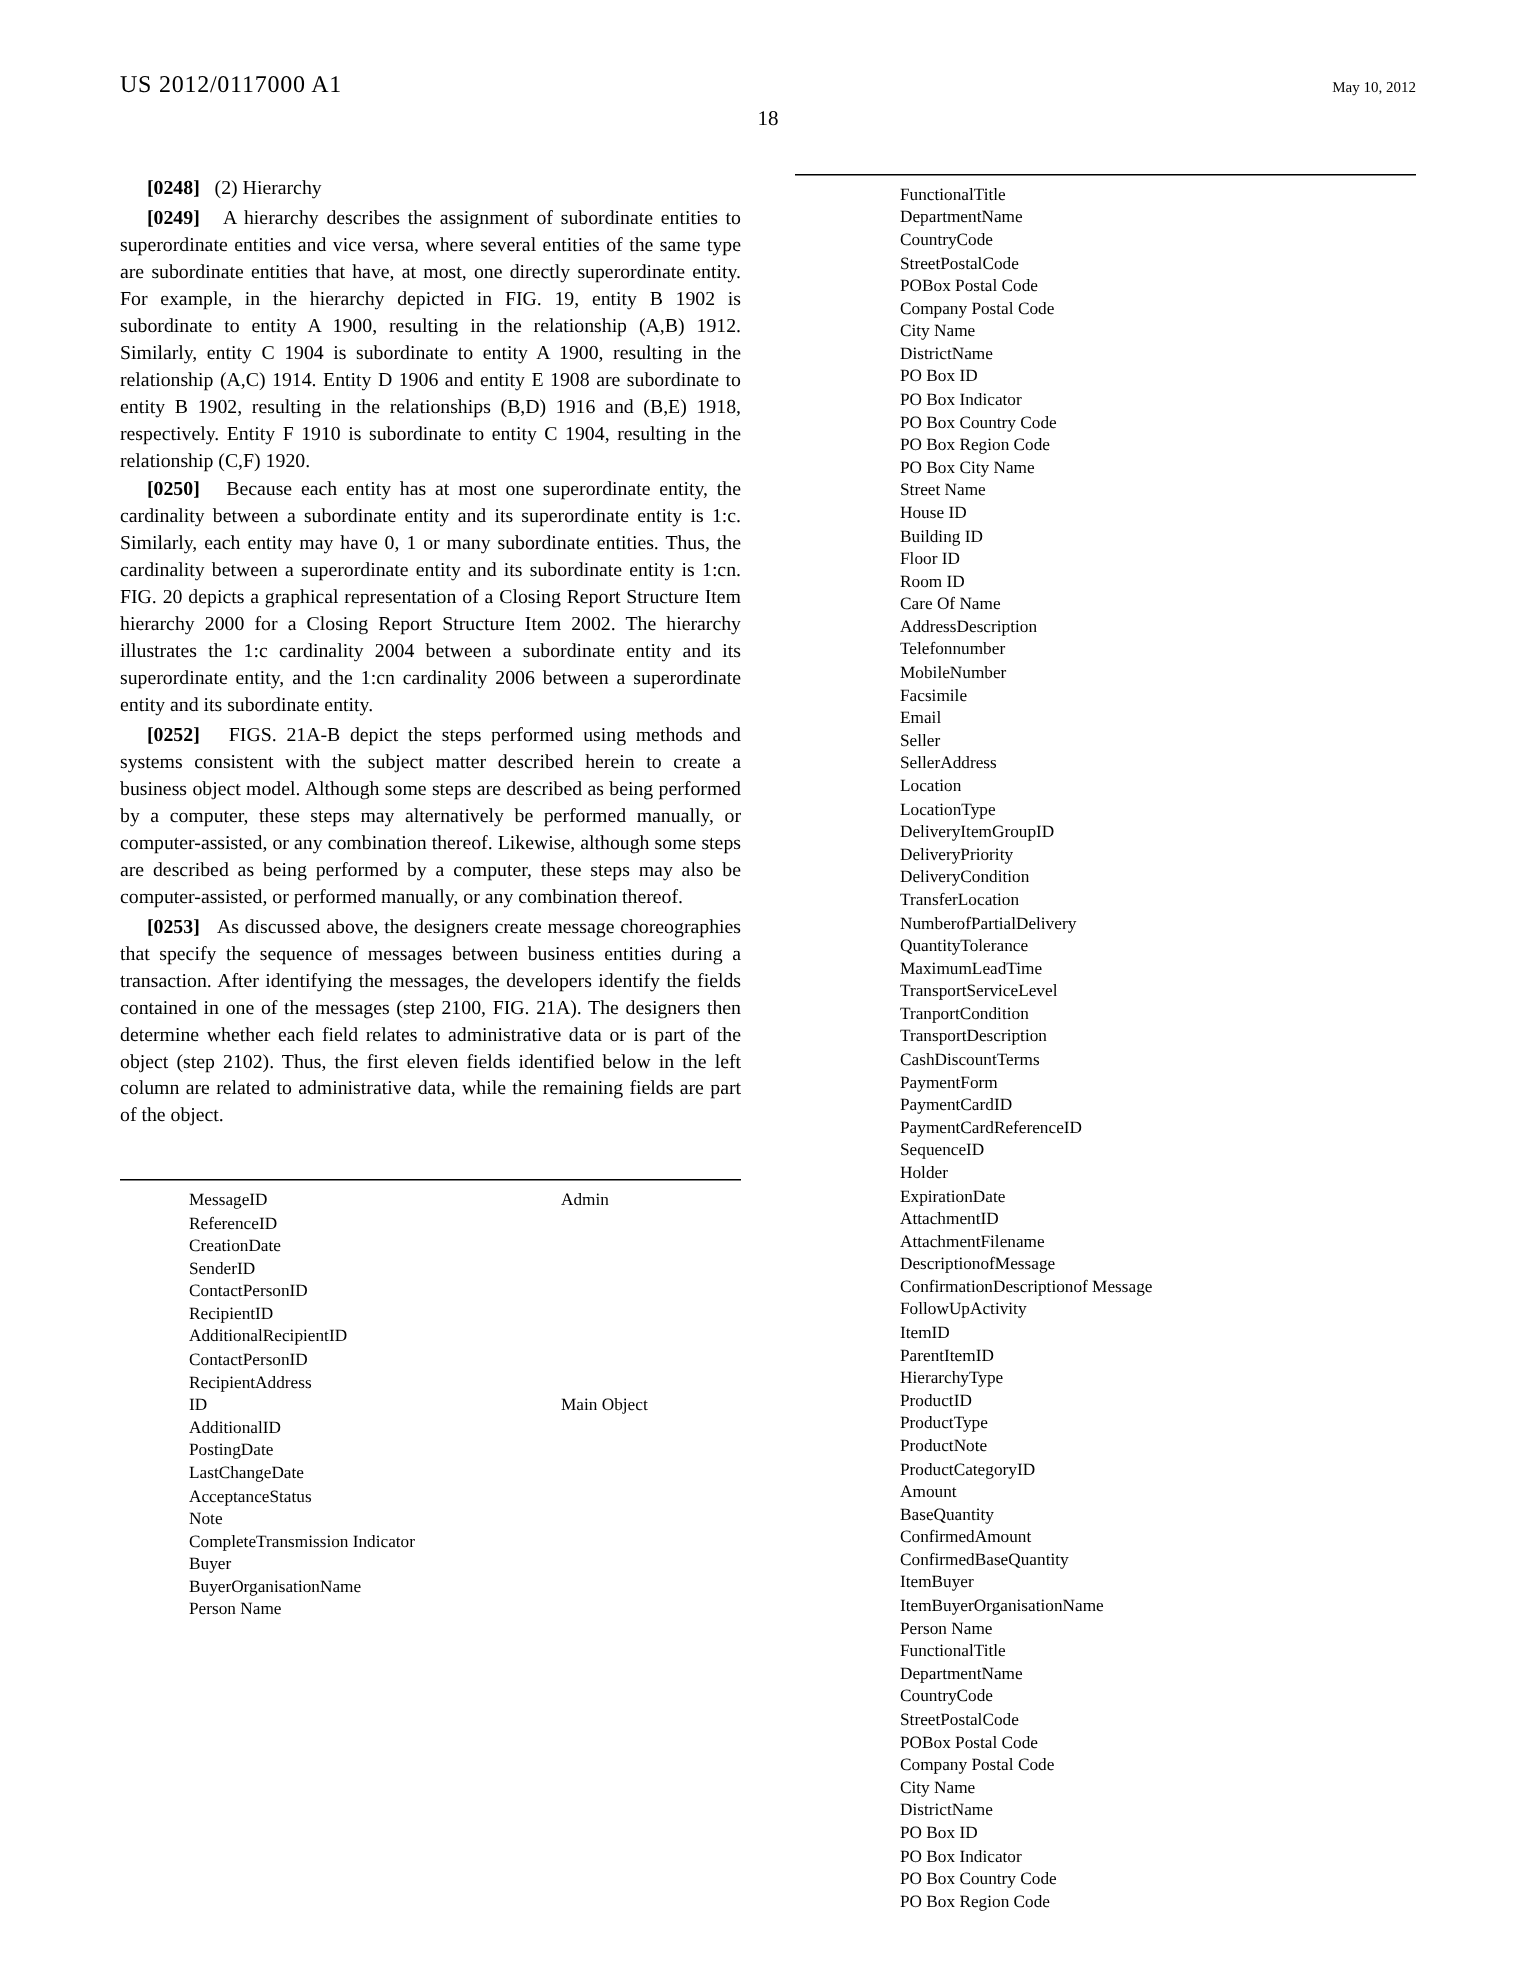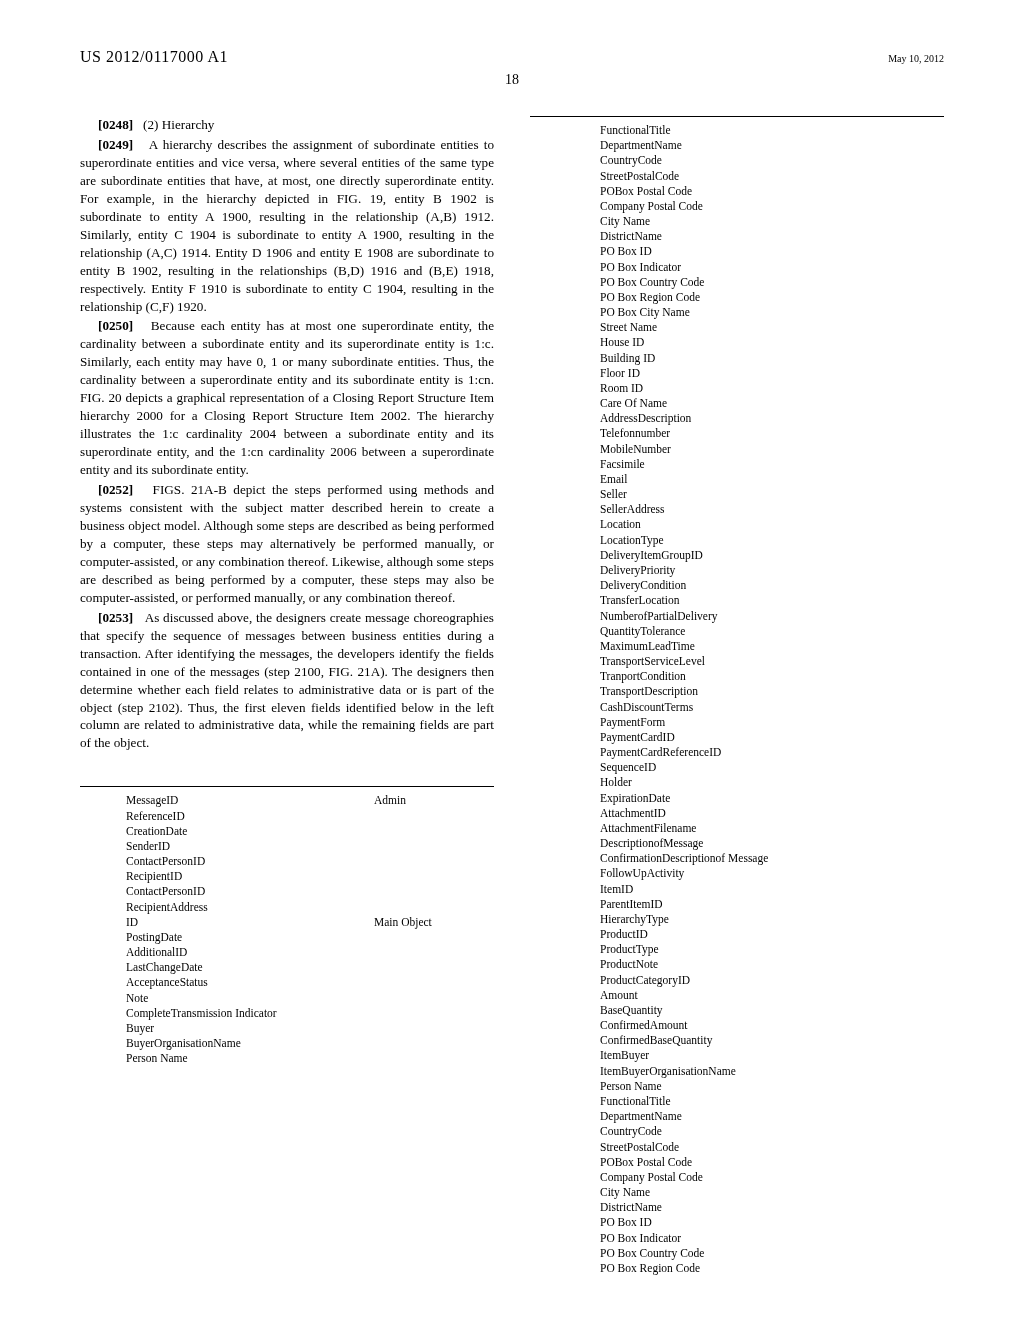--- a/index.html
+++ b/index.html
@@ -108,37 +108,41 @@
           </div>
           <div class="fieldtable-row">
             <div class="fname">ContactPersonID</div>
             <div class="ftag"></div>
           </div>
           <div class="fieldtable-row">
             <div class="fname">RecipientID</div>
             <div class="ftag"></div>
           </div>
           <div class="fieldtable-row">
+            <div class="fname">AdditionalRecipientID</div>
+            <div class="ftag"></div>
+          </div>
+          <div class="fieldtable-row">
             <div class="fname">ContactPersonID</div>
             <div class="ftag"></div>
           </div>
           <div class="fieldtable-row">
             <div class="fname">RecipientAddress</div>
             <div class="ftag"></div>
           </div>
           <div class="fieldtable-row">
             <div class="fname">ID</div>
             <div class="ftag">Main Object</div>
           </div>
           <div class="fieldtable-row">
+            <div class="fname">AdditionalID</div>
+            <div class="ftag"></div>
+          </div>
+          <div class="fieldtable-row">
             <div class="fname">PostingDate</div>
-            <div class="ftag"></div>
-          </div>
-          <div class="fieldtable-row">
-            <div class="fname">AdditionalID</div>
             <div class="ftag"></div>
           </div>
           <div class="fieldtable-row">
             <div class="fname">LastChangeDate</div>
             <div class="ftag"></div>
           </div>
           <div class="fieldtable-row">
             <div class="fname">AcceptanceStatus</div>
             <div class="ftag"></div>
           </div>

